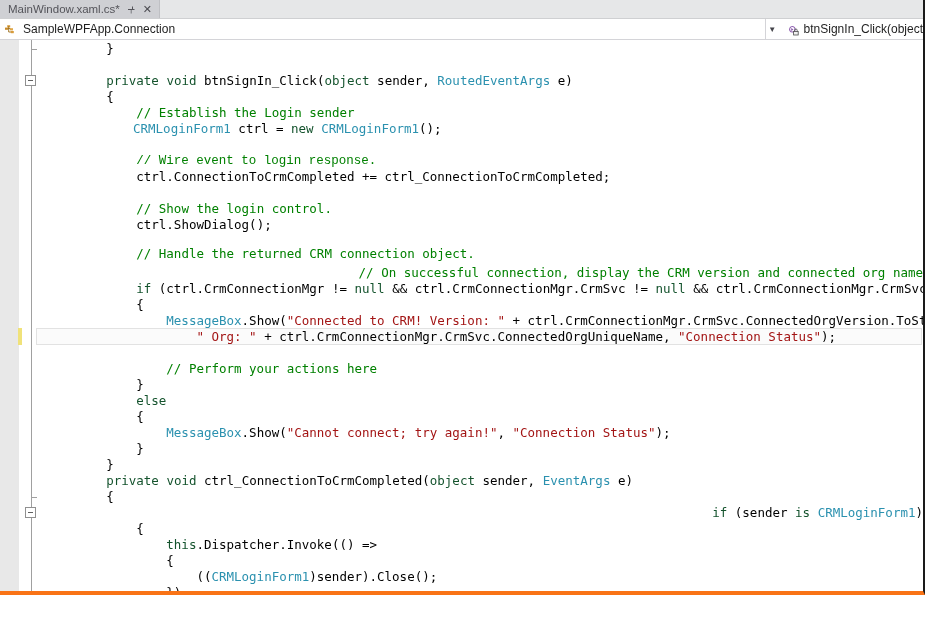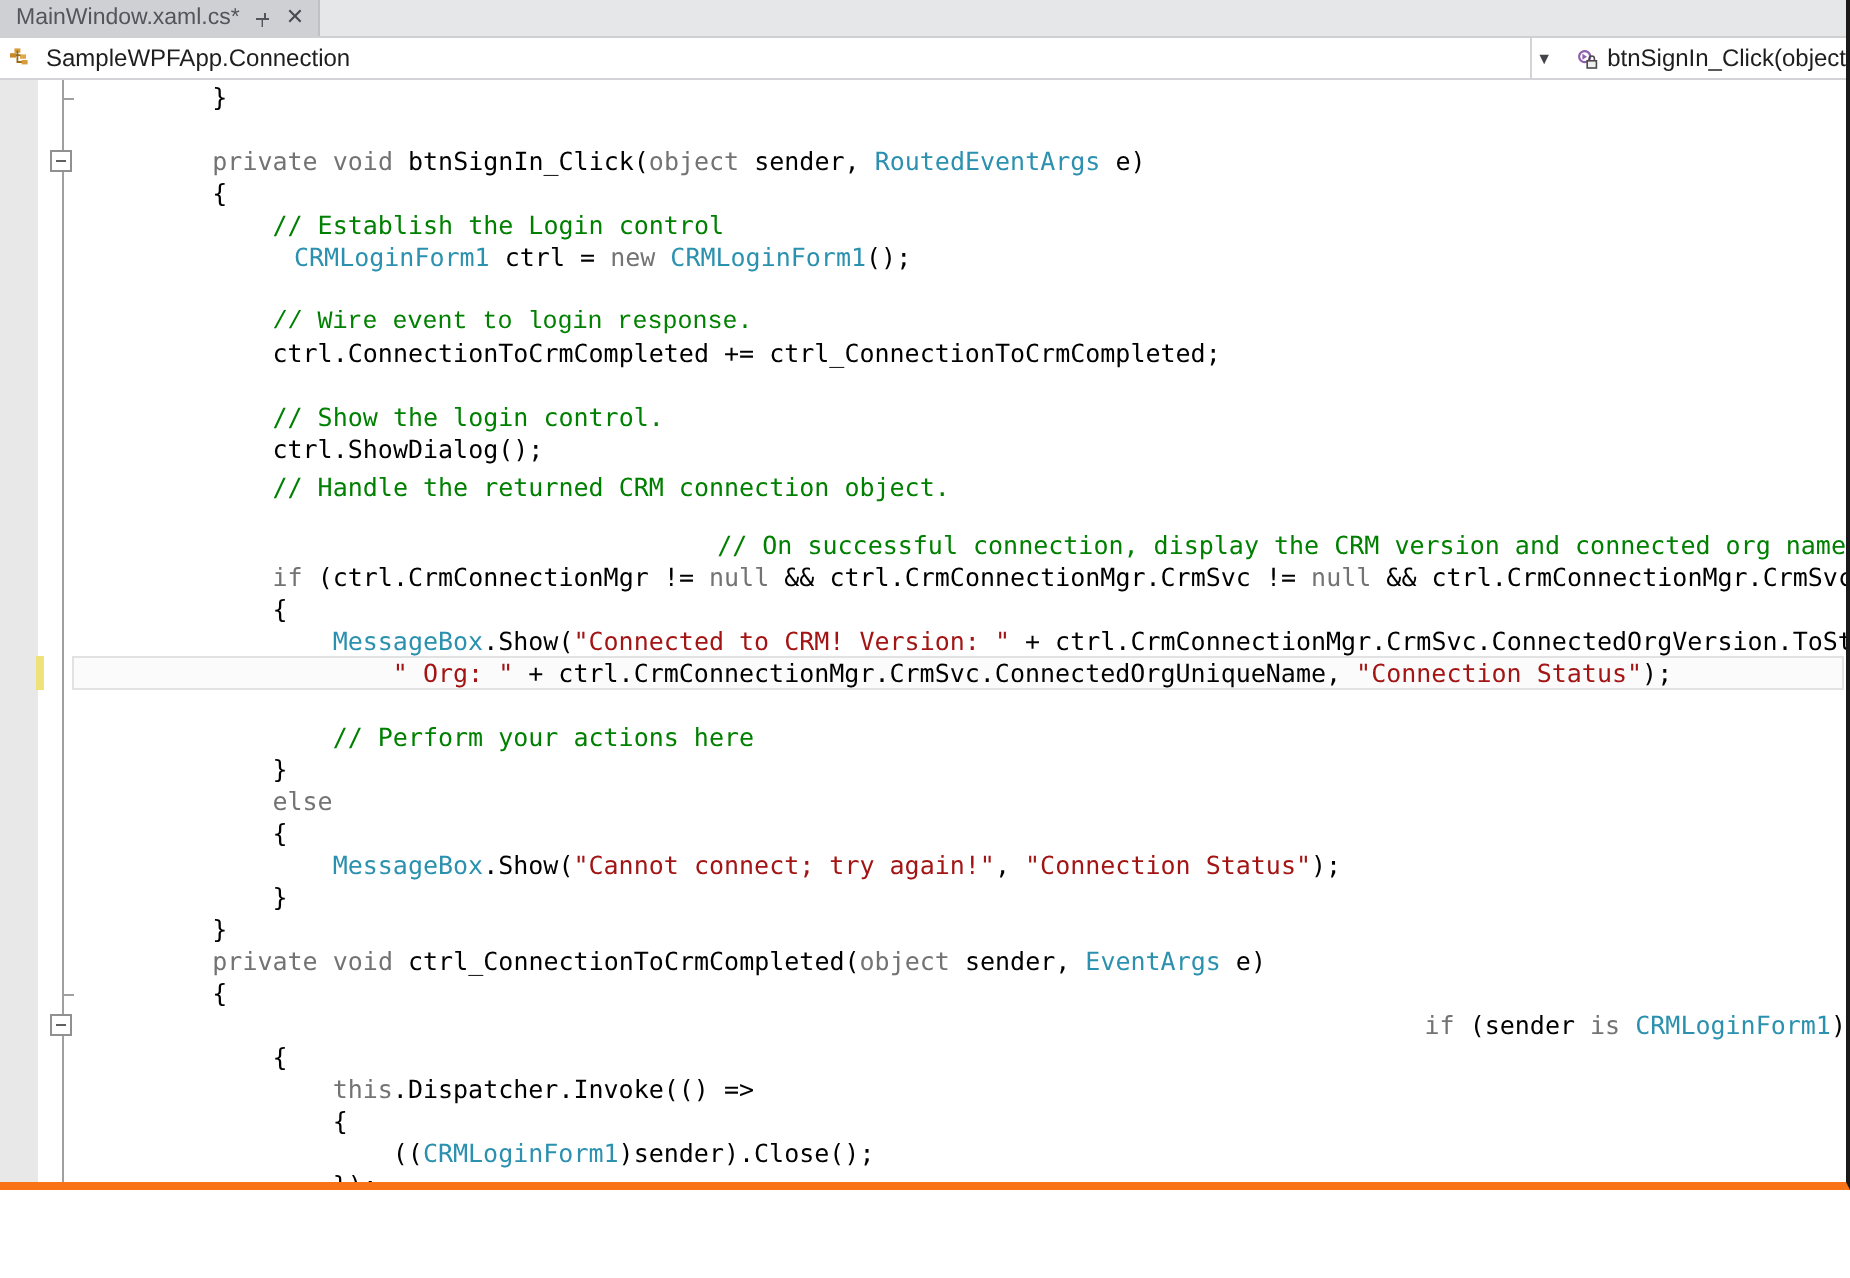--- a/index.html
+++ b/index.html
@@ -193,21 +193,21 @@
   .hl-box {
     position: absolute;
     left: 36px;
     right: 1px;
     border: 1px solid #e2e2e2;
     background: #fbfbfb;
     box-sizing: border-box;
   }
 
   
-  .kw   { color: #737373; }
+  .kw   { color: #14532d; }
   .typ  { color: #2b91af; }
   .str  { color: #a31515; }
   .cmt  { color: #008000; }
   .plain{ color: #000000; }
 </style>
 </head>
 <body>
 
 <div id="app">
 
@@ -252,27 +252,27 @@
     </div>
   </div>
 
   <div class="editor">
     <div class="sel-margin"></div>
     <div class="outline-margin"></div>
     <div class="code-layer" id="code-layer">
         <div class="line" style="top: 1px; left: 106.16px;"><span class="plain">}</span></div>
         <div class="line" style="top: 33px; left: 106.16px;"><span class="kw">private</span><span class="plain"> </span><span class="kw">void</span><span class="plain"> btnSignIn_Click(</span><span class="kw">object</span><span class="plain"> sender, </span><span class="typ">RoutedEventArgs</span><span class="plain"> e)</span></div>
         <div class="line" style="top: 49px; left: 106.16px;"><span class="plain">{</span></div>
-        <div class="line" style="top: 65px; left: 136.24px;"><span class="cmt">// Establish the Login control</span></div>
-        <div class="line" style="top: 81px; left: 147px;"><span class="typ">CRMLoginForm1</span><span class="plain"> ctrl = </span><span class="kw">new</span><span class="plain"> </span><span class="typ">CRMLoginForm1</span><span class="plain">();</span></div>
+        <div class="line" style="top: 65px; left: 136.24px;"><span class="cmt">// Establish the Login sender</span></div>
+        <div class="line" style="top: 81px; left: 133px;"><span class="typ">CRMLoginForm1</span><span class="plain"> ctrl = </span><span class="kw">new</span><span class="plain"> </span><span class="typ">CRMLoginForm1</span><span class="plain">();</span></div>
         <div class="line" style="top: 113px; left: 136.24px; font-family: Liberation Mono, monospace;"><span class="cmt">// Wire event to login response.</span></div>
         <div class="line" style="top: 161px; left: 136.24px;"><span class="cmt">// Show the login control.</span></div>
         <div class="line" style="top: 129px; left: 136.24px;"><span class="plain">ctrl.ConnectionToCrmCompleted += ctrl_ConnectionToCrmCompleted;</span></div>
         <div class="line" style="top: 177px; left: 136.24px;"><span class="plain">ctrl.ShowDialog();</span></div>
-        <div class="line" style="top: 196px; left: 136.24px;"><span class="cmt">// Handle the returned CRM connection object.</span></div>
+        <div class="line" style="top: 206px; left: 136.24px;"><span class="cmt">// Handle the returned CRM connection object.</span></div>
         <div class="line" style="top: 225px; left: 136.24px; text-align: right;"><span class="cmt">// On successful connection, display the CRM version and connected org name</span></div>
         <div class="line" style="top: 241px; left: 136.24px;"><span class="kw">if</span><span class="plain"> (ctrl.CrmConnectionMgr != </span><span class="kw">null</span><span class="plain"> &amp;&amp; ctrl.CrmConnectionMgr.CrmSvc != </span><span class="kw">null</span><span class="plain"> &amp;&amp; ctrl.CrmConnectionMgr.CrmSvc.IsReady)</span></div>
         <div class="line" style="top: 257px; left: 136.24px;"><span class="plain">{</span></div>
         <div class="line" style="top: 273px; left: 166.32px;"><span class="typ">MessageBox</span><span class="plain">.Show(</span><span class="str">"Connected to CRM! Version: "</span><span class="plain"> + ctrl.CrmConnectionMgr.CrmSvc.ConnectedOrgVersion.ToString() +</span></div>
         <div class="hl-box" style="top: 288px; height: 17px;"></div>
         <div class="change-bar" style="top: 288px; height: 17px;"></div>
         <div class="line" style="top: 289px; left: 196.4px;"><span class="str">" Org: "</span><span class="plain"> + ctrl.CrmConnectionMgr.CrmSvc.ConnectedOrgUniqueName, </span><span class="str">"Connection Status"</span><span class="plain">);</span></div>
         <div class="line" style="top: 321px; left: 166.32px;"><span class="cmt">// Perform your actions here</span></div>
         <div class="line" style="top: 337px; left: 136.24px;"><span class="plain">}</span></div>
         <div class="line" style="top: 353px; left: 136.24px;"><span class="kw">else</span></div>

